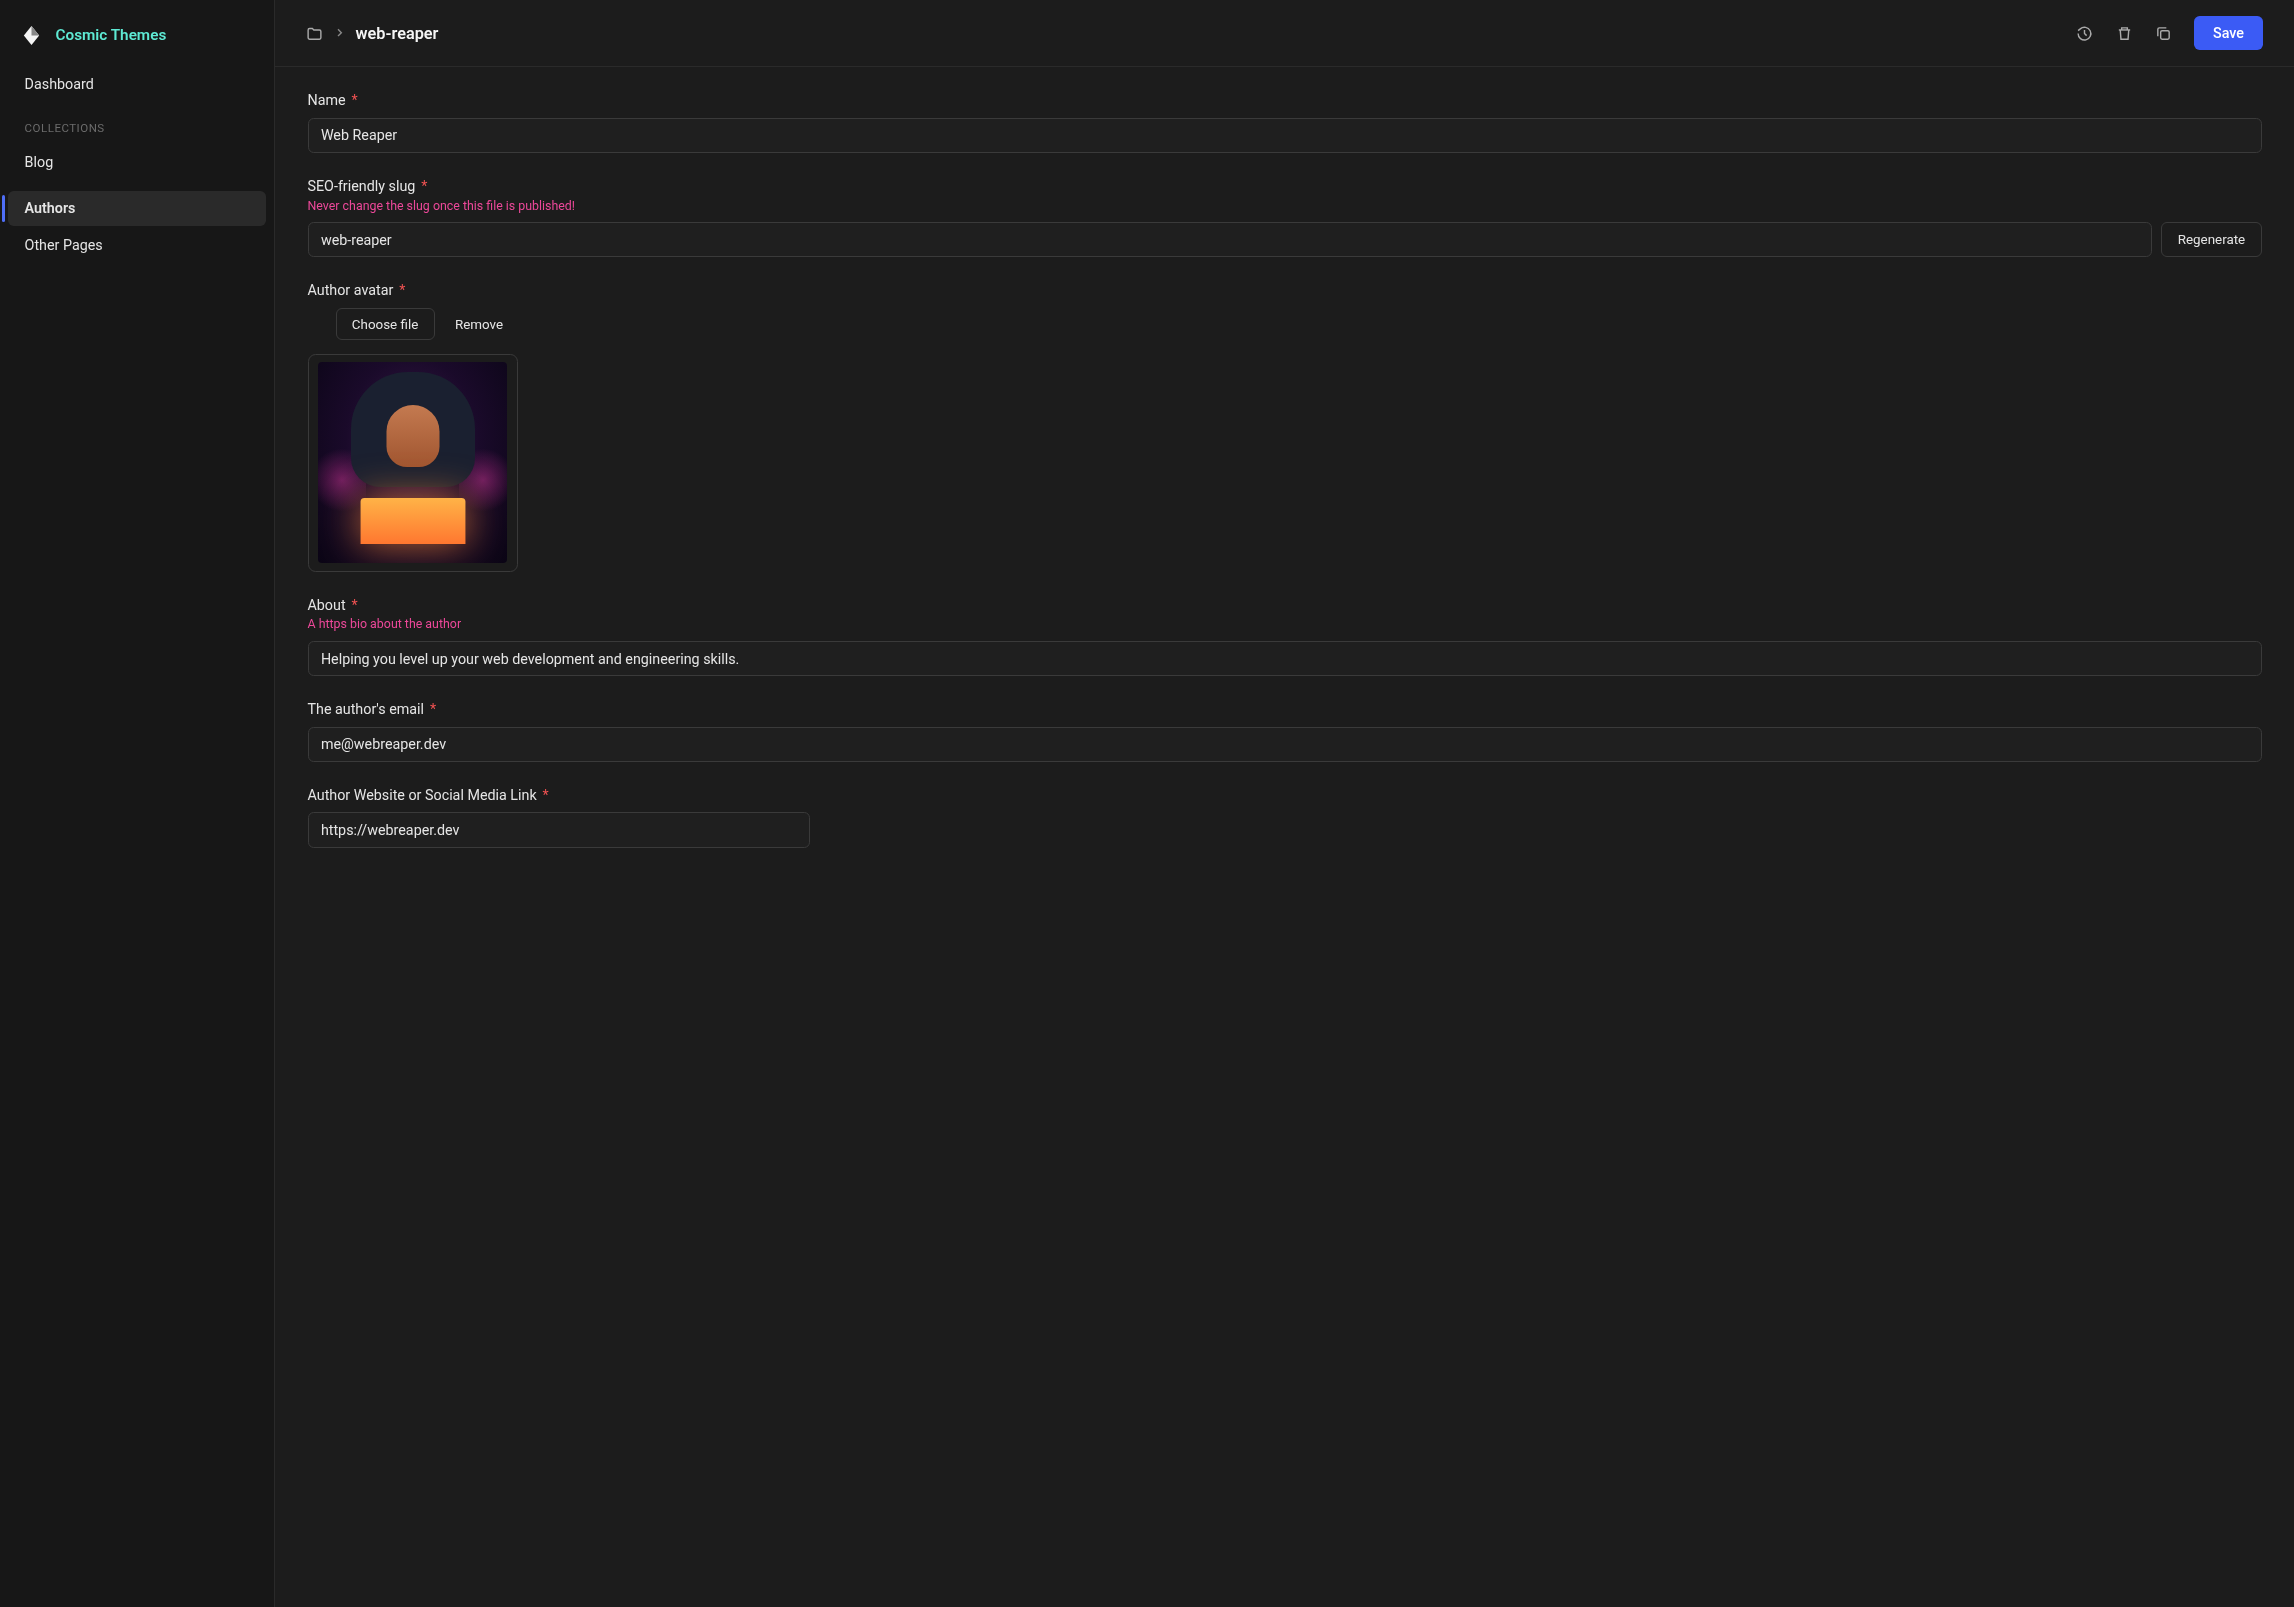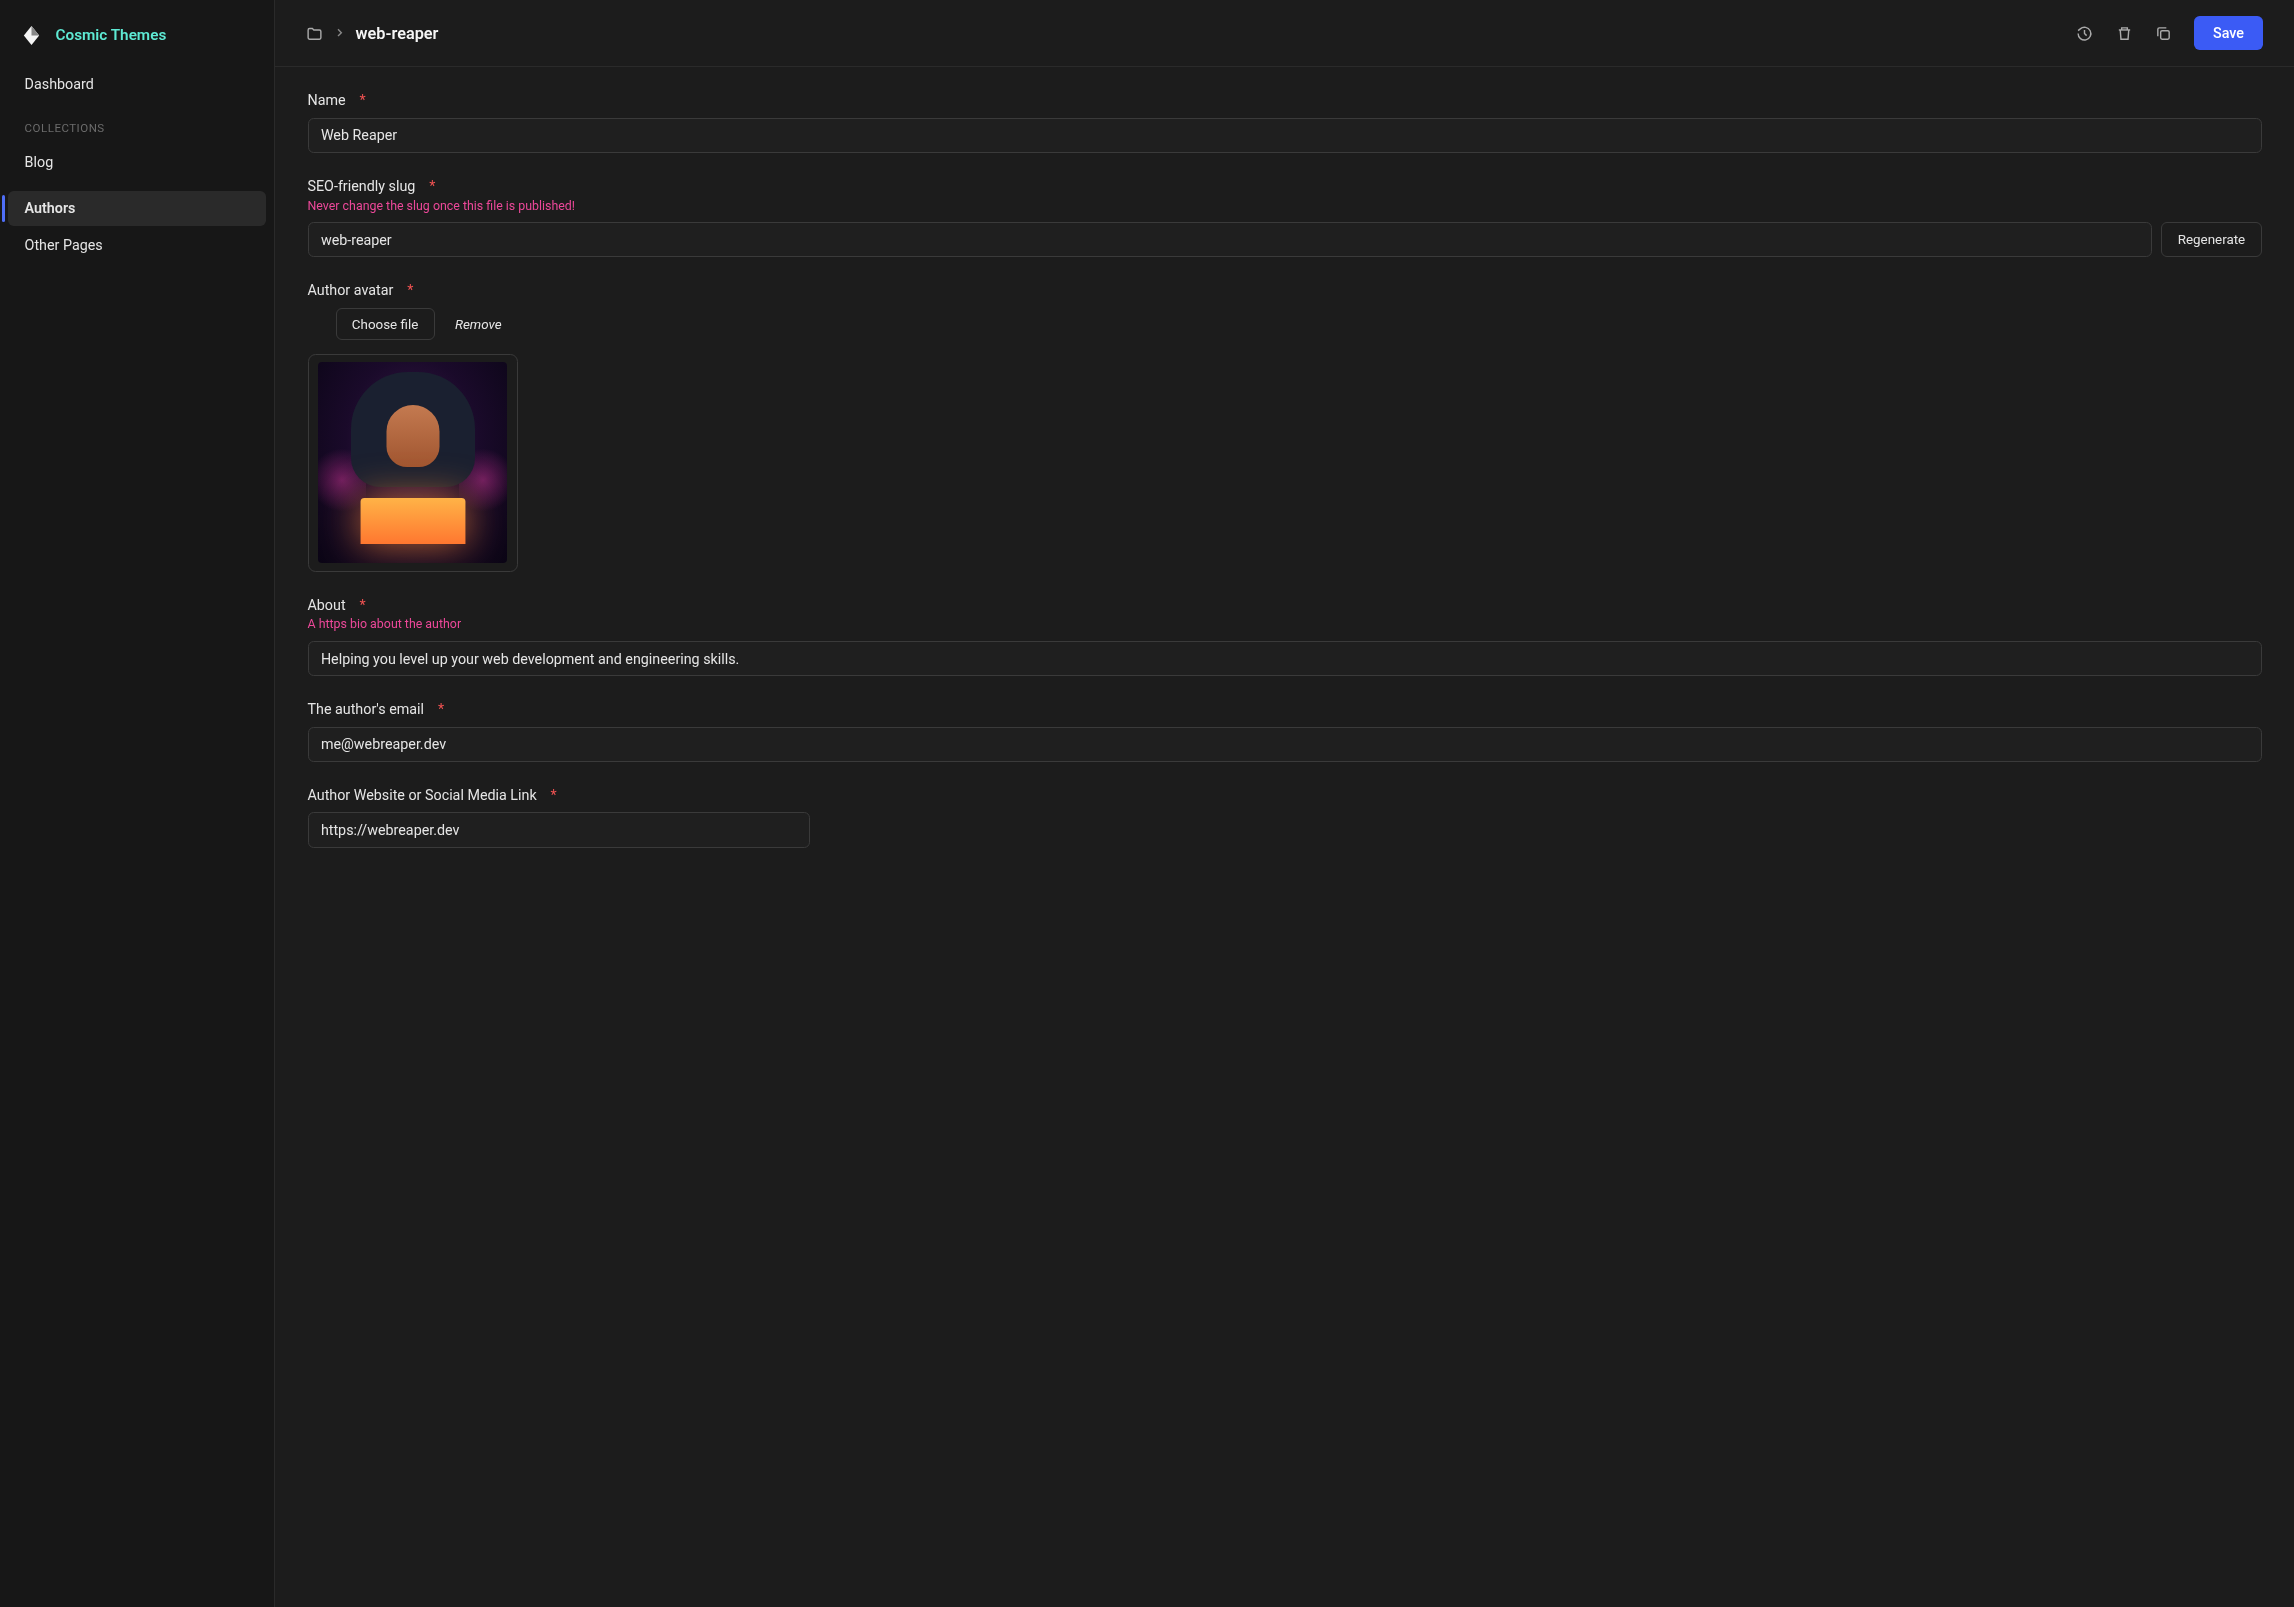--- a/index.html
+++ b/index.html
@@ -143,21 +143,21 @@
       padding: 25px 32.5px;
     }
     .field {
       margin-bottom: 25px;
     }
     .field-label {
       font-size: 14.3px;
       color: #e5e5e5;
       display: flex;
       align-items: baseline;
-      gap: 12px;
+      gap: 4px;
     }
     .required {
       color: #f05252;
       margin-left: 1.9px;
     }
     .field-help {
       font-size: 12.4px;
       color: #ec4899;
       margin-top: 3.8px;
     }
@@ -191,21 +191,20 @@
       font-size: 13.4px;
       cursor: pointer;
     }
     .ghost-btn {
       background: transparent;
       border: none;
       color: #e5e5e5;
       padding: 7.6px 15.3px;
       font-size: 13.4px;
       cursor: pointer;
-      font-style: italic;
     }
     .file-row {
       display: flex;
       gap: 5px;
       margin-top: 9.6px;
       align-items: center;
       padding-left: 28px;
     }
     .avatar-preview {
       margin-top: 13.4px;

